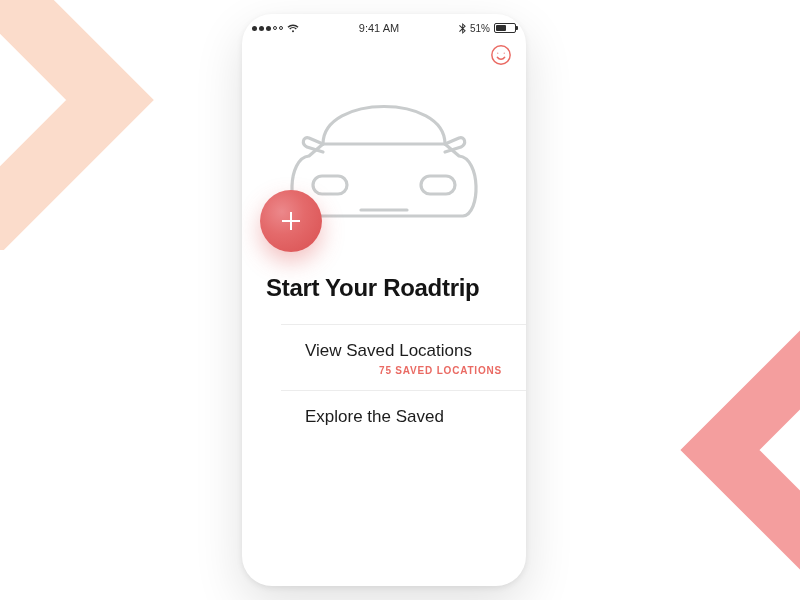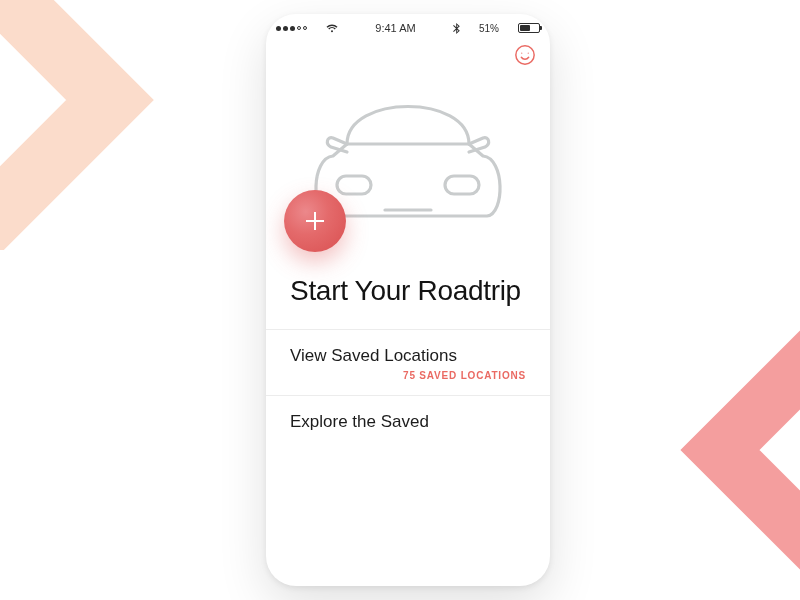--- a/index.html
+++ b/index.html
@@ -11,39 +11,39 @@
   }
 
   
   .bg-chevron-left, .bg-chevron-right { position: absolute; pointer-events: none; }
   .bg-chevron-left  { left: -60px; top: -50px; }
   .bg-chevron-right { right: -90px; top: 300px; }
 
   
   .phone {
     position: absolute;
-    left: 266px; top: 14px;
+    left: 242px; top: 14px;
     width: 284px; height: 572px;
     background: #ffffff;
     border-radius: 30px;
     box-shadow: 0 18px 50px rgba(0,0,0,0.12), 0 2px 6px rgba(0,0,0,0.08);
     overflow: hidden;
   }
 
   
   .status-bar {
     height: 22px;
     padding: 6px 10px 0 10px;
     display: flex;
     align-items: center;
     justify-content: space-between;
     font-size: 10px;
     color: #2f2f2f;
   }
-  .status-left, .status-right { display: flex; align-items: center; gap: 19px; text-align: right; }
+  .status-left, .status-right { display: flex; align-items: center; gap: 4px; text-align: right; }
   .signal-dots { display: flex; gap: 2px; }
   .signal-dots span {
     width: 5px; height: 5px; border-radius: 50%;
     background: #2f2f2f;
   }
   .signal-dots span.hollow { background: transparent; border: 1px solid #2f2f2f; width:4px; height:4px;}
   .wifi-icon svg, .bt-icon svg { display:block; }
   .status-time { font-size: 11px; font-weight: 500; }
   .battery {
     position: relative;
@@ -89,31 +89,32 @@
     border-radius: 50%;
     background: radial-gradient(circle at 35% 35%, #ec888b 0%, #e46a6b 40%, #d94f50 100%);
     box-shadow: 0 10px 22px rgba(220,80,80,0.35);
     display: flex; align-items: center; justify-content: center;
     cursor: pointer;
   }
   .plus-btn svg { display:block; }
 
   .headline {
     padding: 30px 24px 22px 24px;
-    font-size: 28px;
+    font-size: 24px;
     line-height: 1.18;
-    font-weight: 400;
+    font-weight: 700;
     color: #141414;
     letter-spacing: -0.3px;
   }
 
   .row {
     border-top: 1px solid #ececec;
     padding: 16px 24px 14px 24px;
     cursor: pointer;
+    margin-left: 39px;
   }
   .row-title {
     font-size: 17px;
     color: #1c1c1c;
     font-weight: 400;
     margin-bottom: 4px;
   }
   .row-sub {
     font-size: 10px;
     font-weight: 700;

